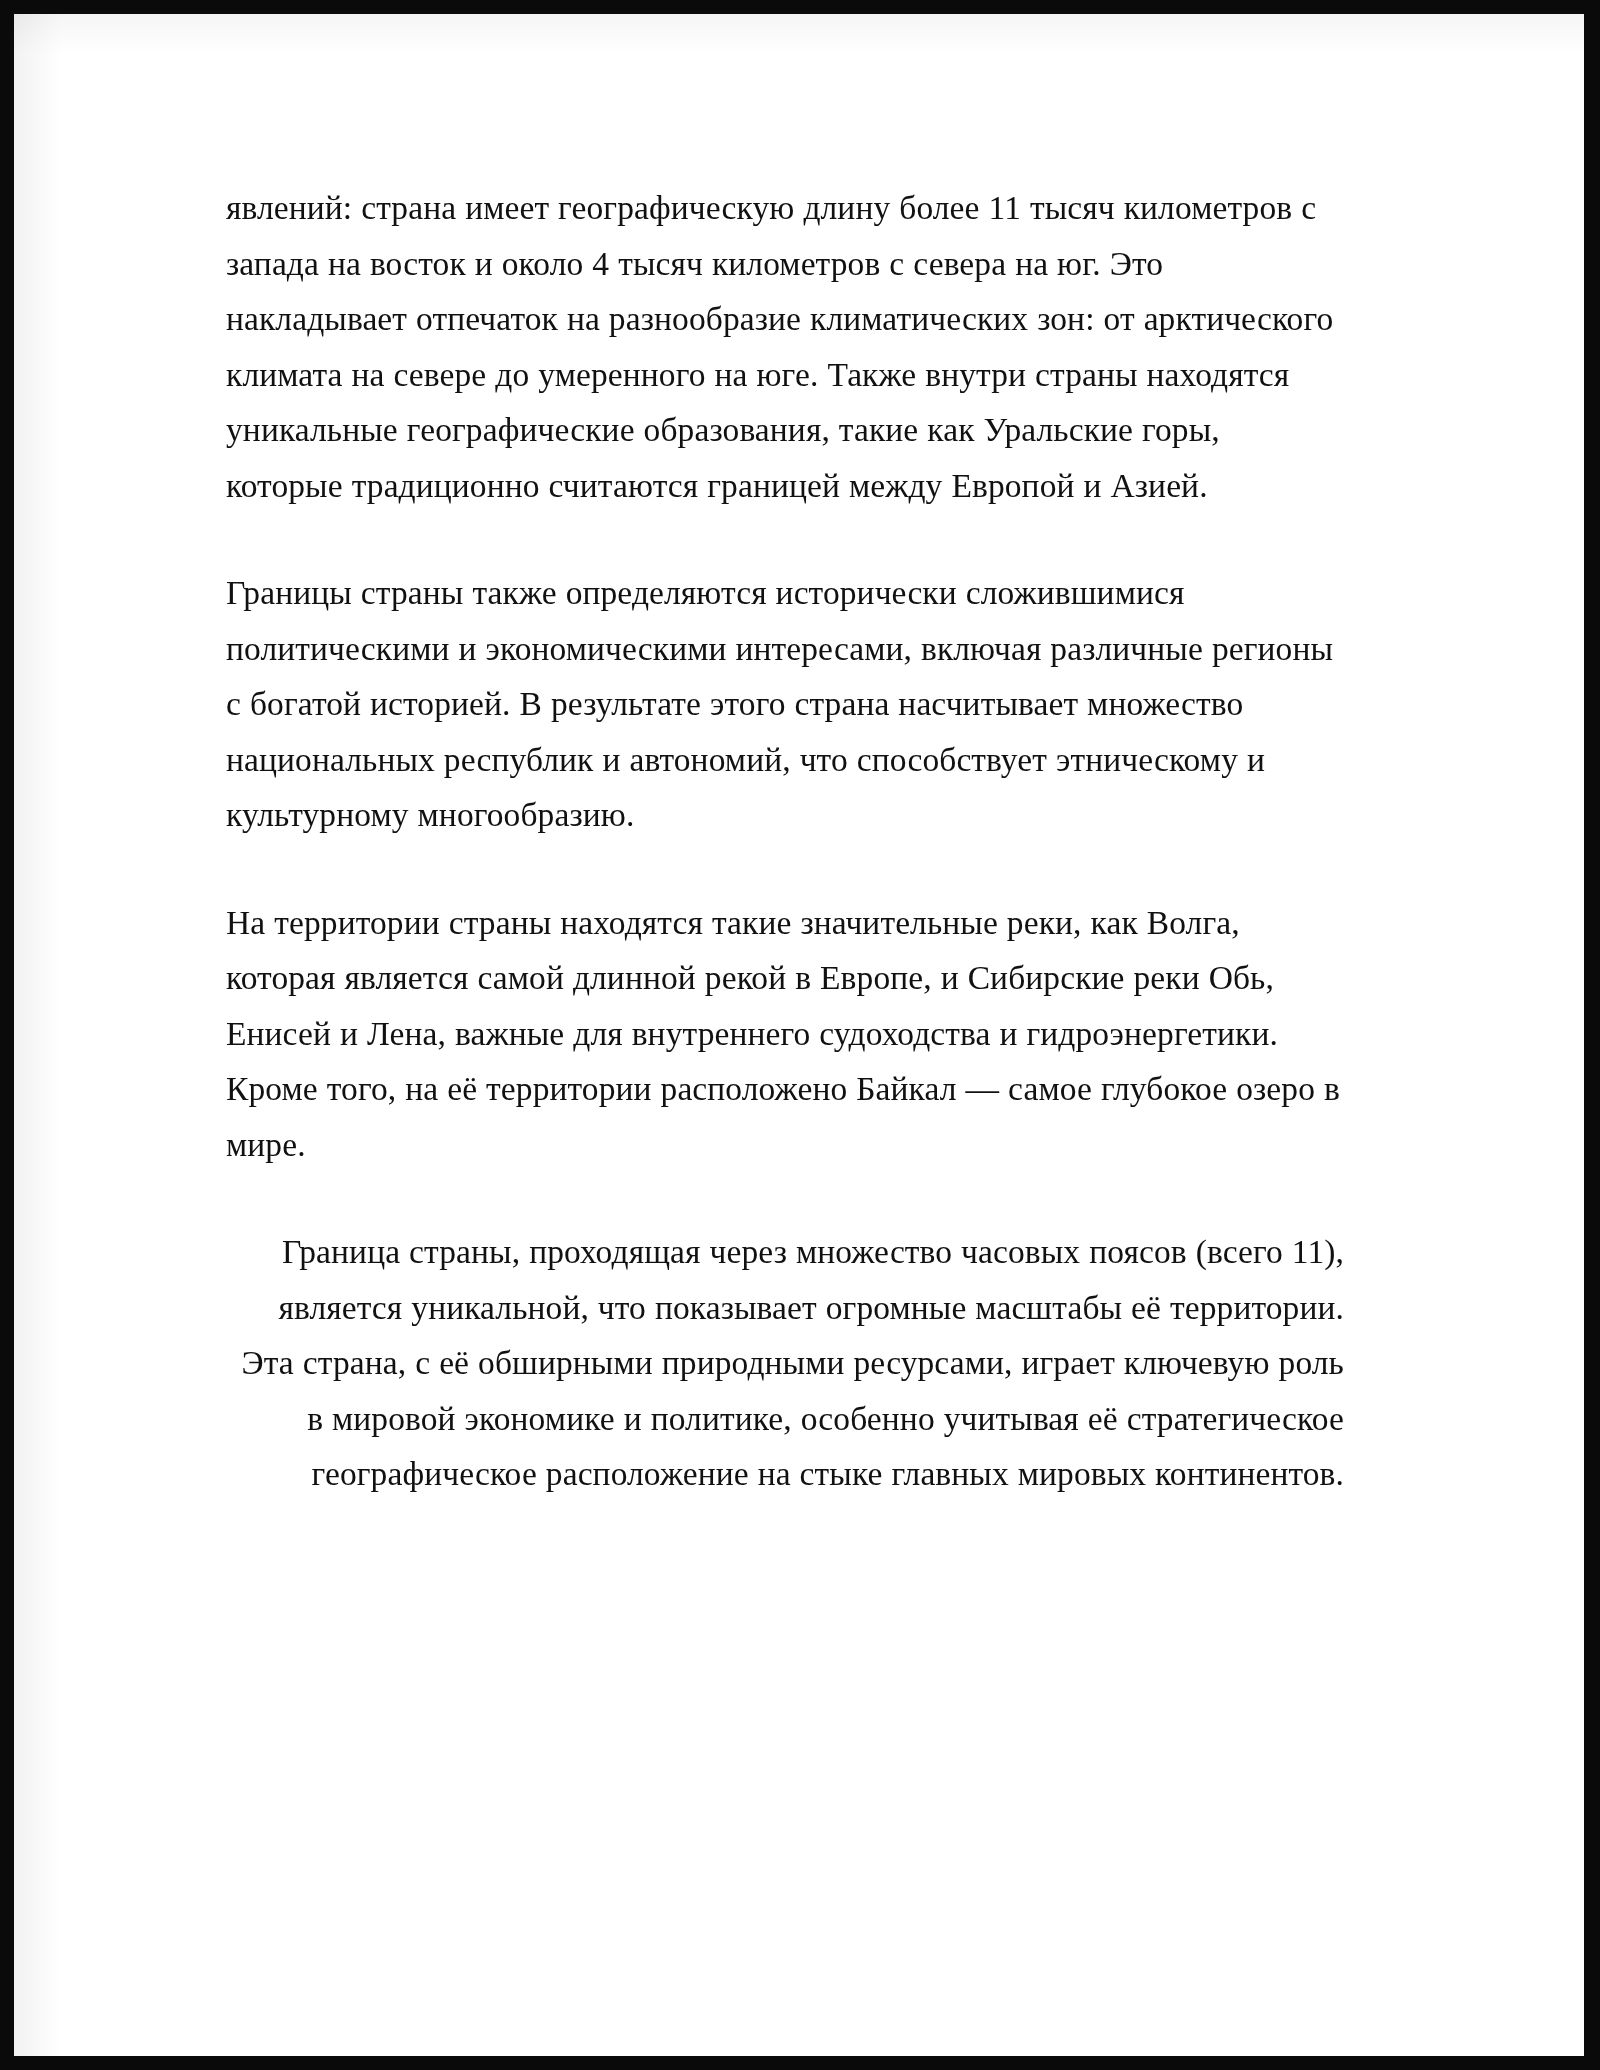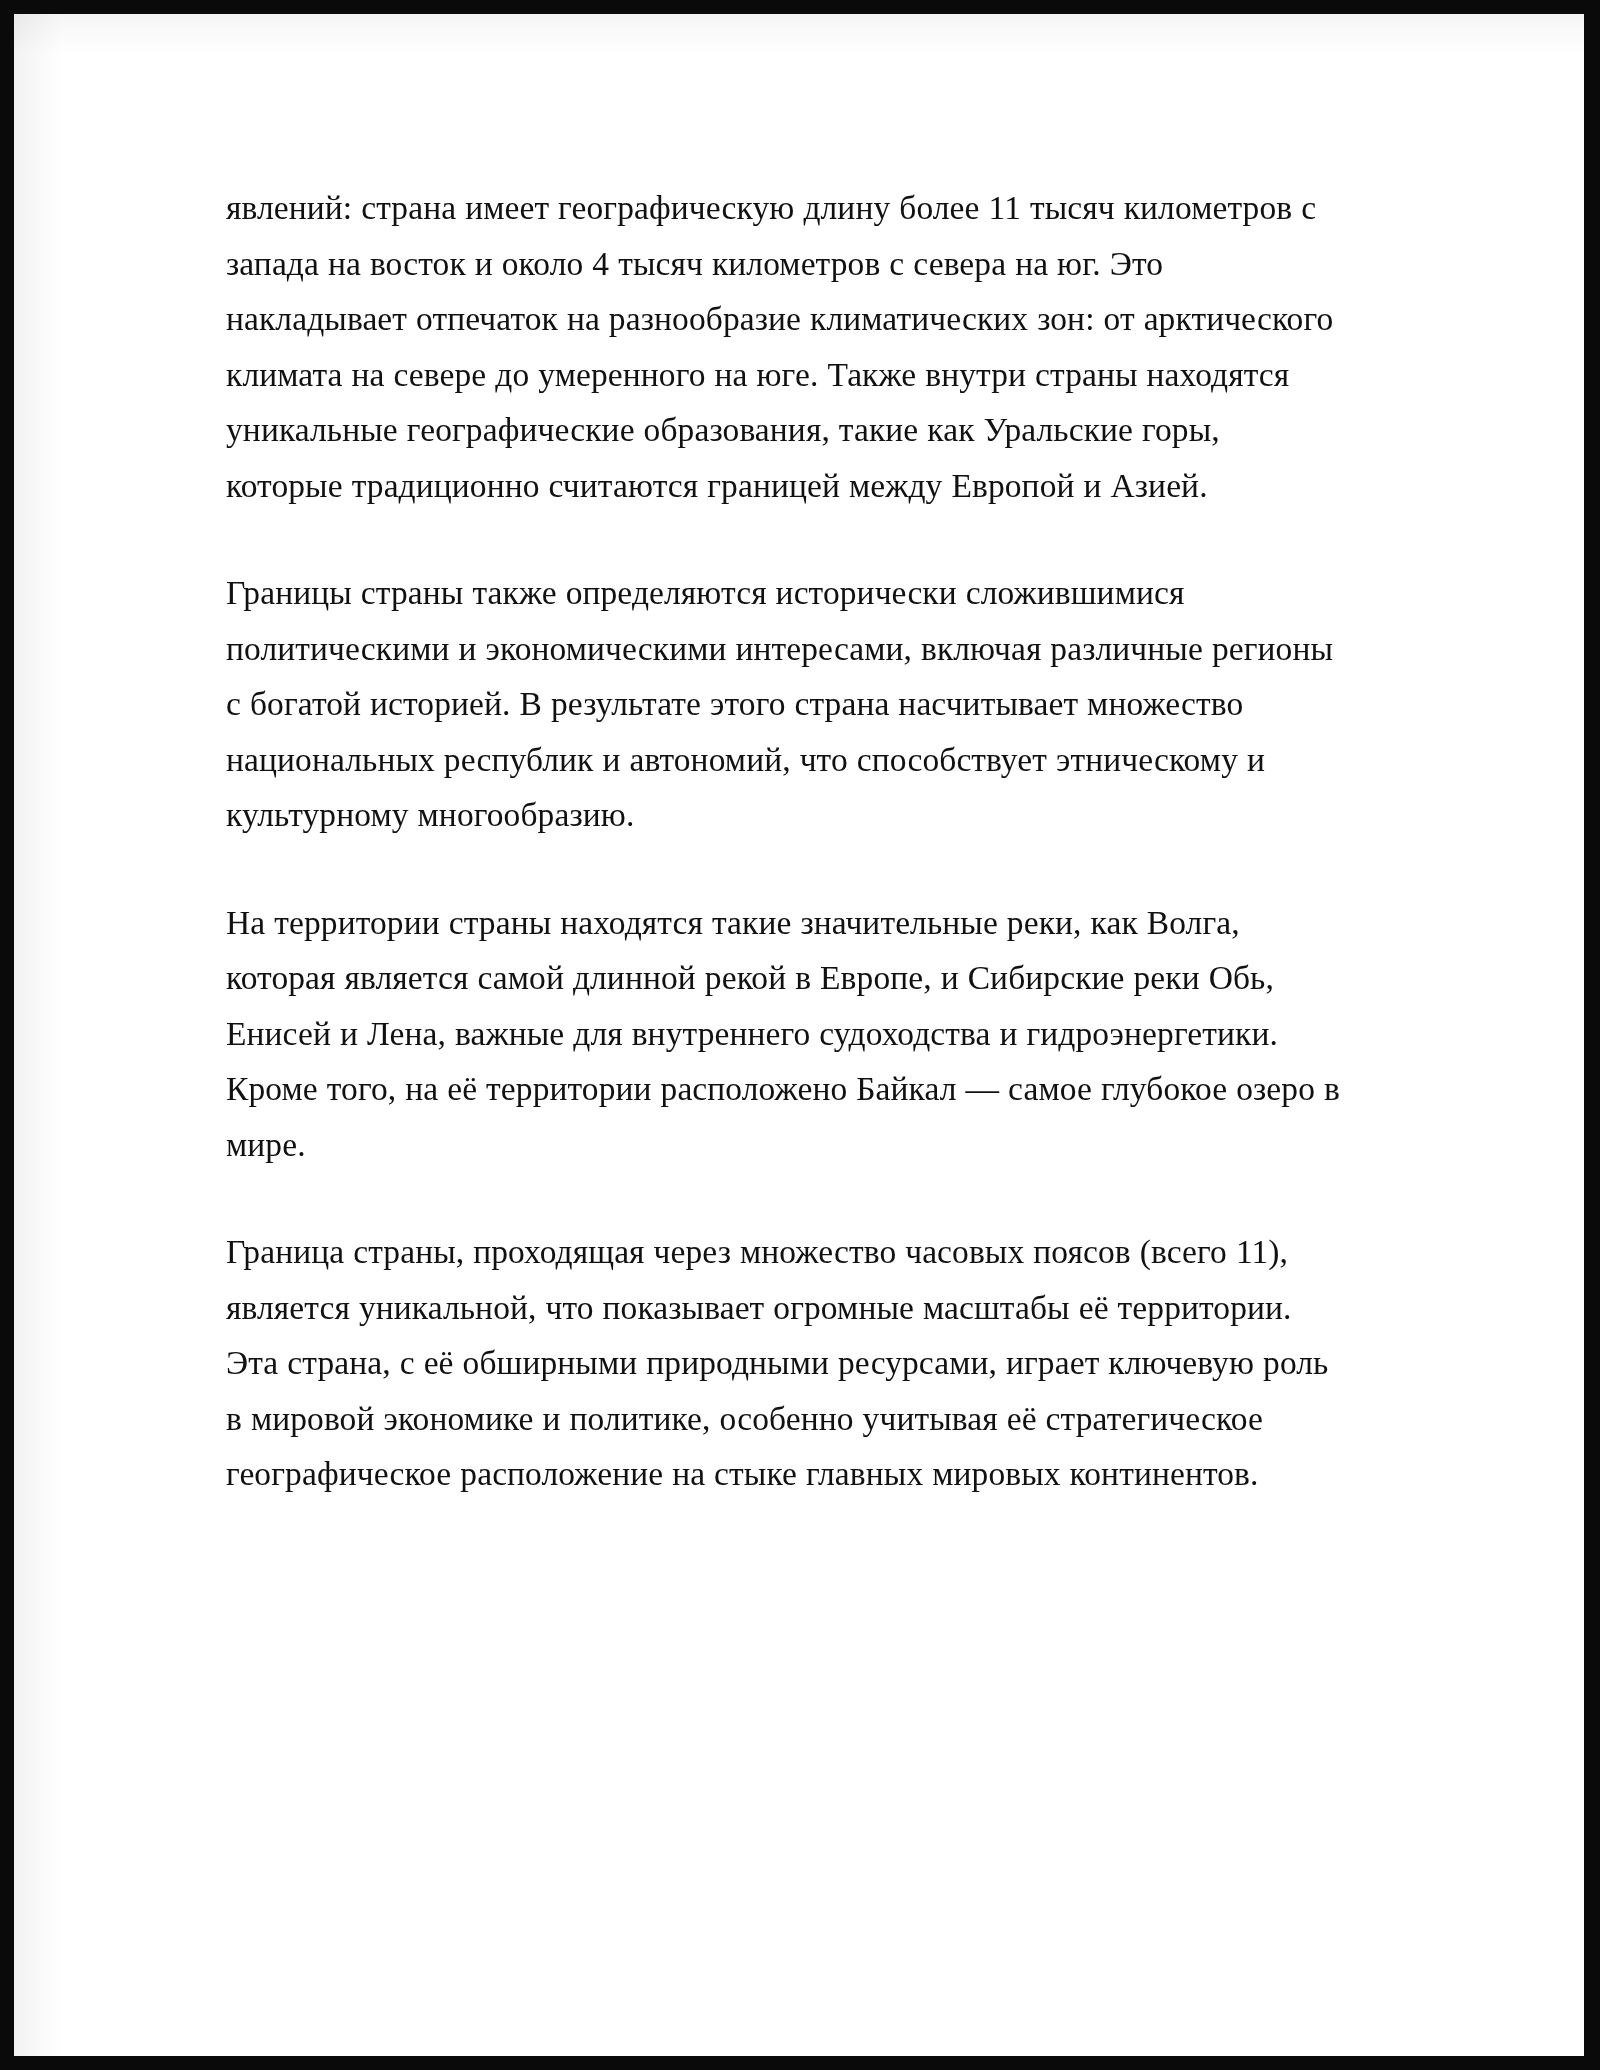--- a/index.html
+++ b/index.html
@@ -59,20 +59,21 @@
     line-height: 55.5px;
     color: #111111;
     text-align: left;
     letter-spacing: 0.1px;
     word-spacing: 0.5px;
     -webkit-font-smoothing: antialiased;
   }
 
   .paragraph:last-child {
     margin-bottom: 0;
+    text-align: right;
   }
 </style>
 </head>
 <body>
 
 <div id="page-frame">
   <div id="page-sheet">
 
     <div id="text-body">
 

